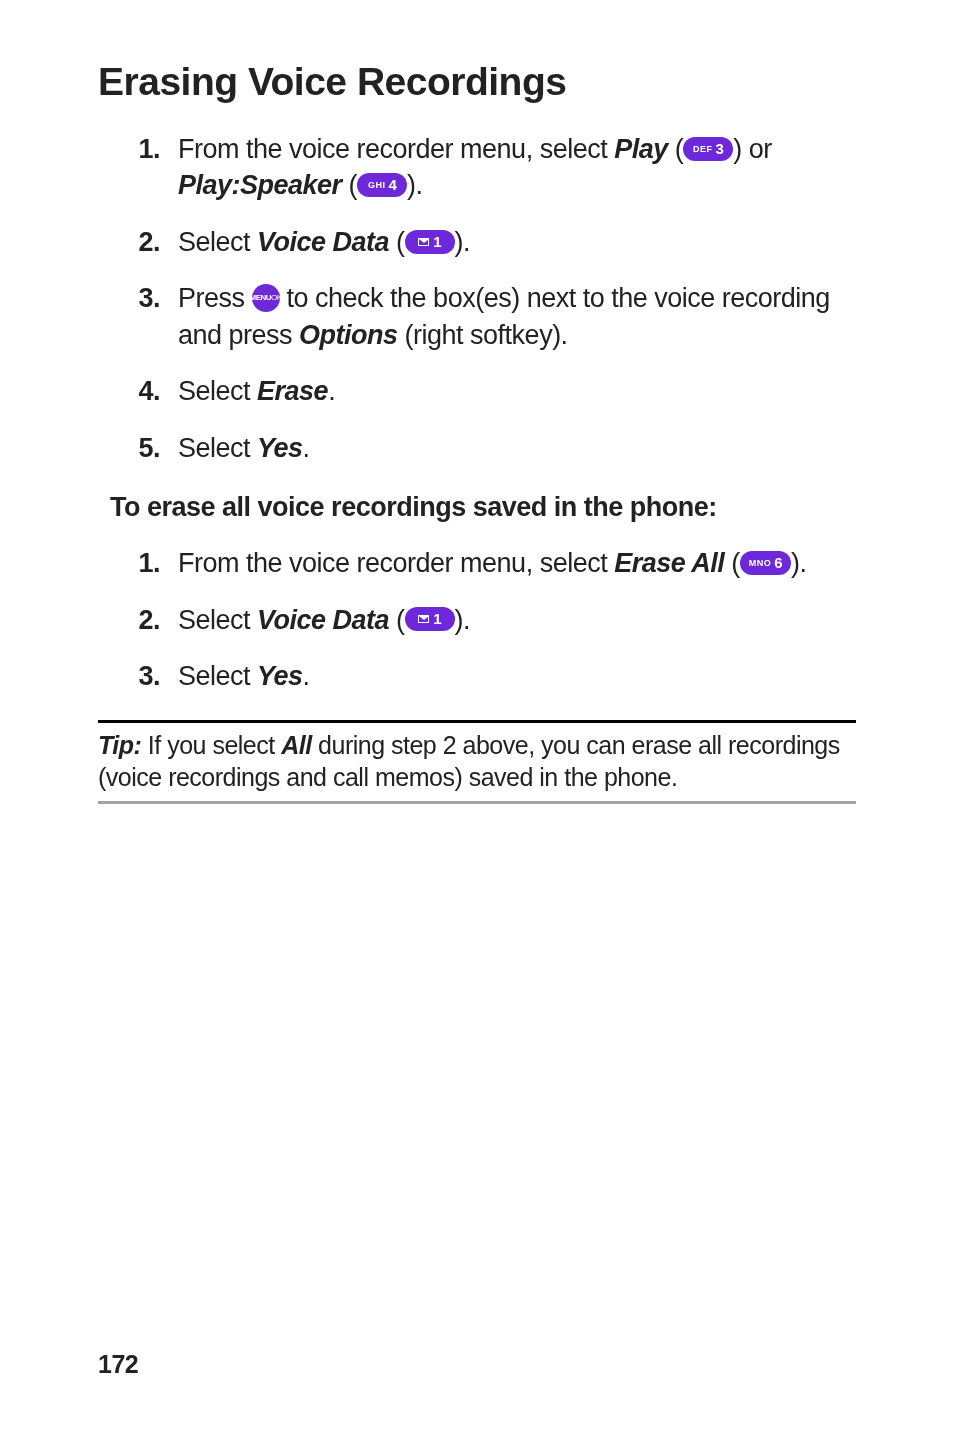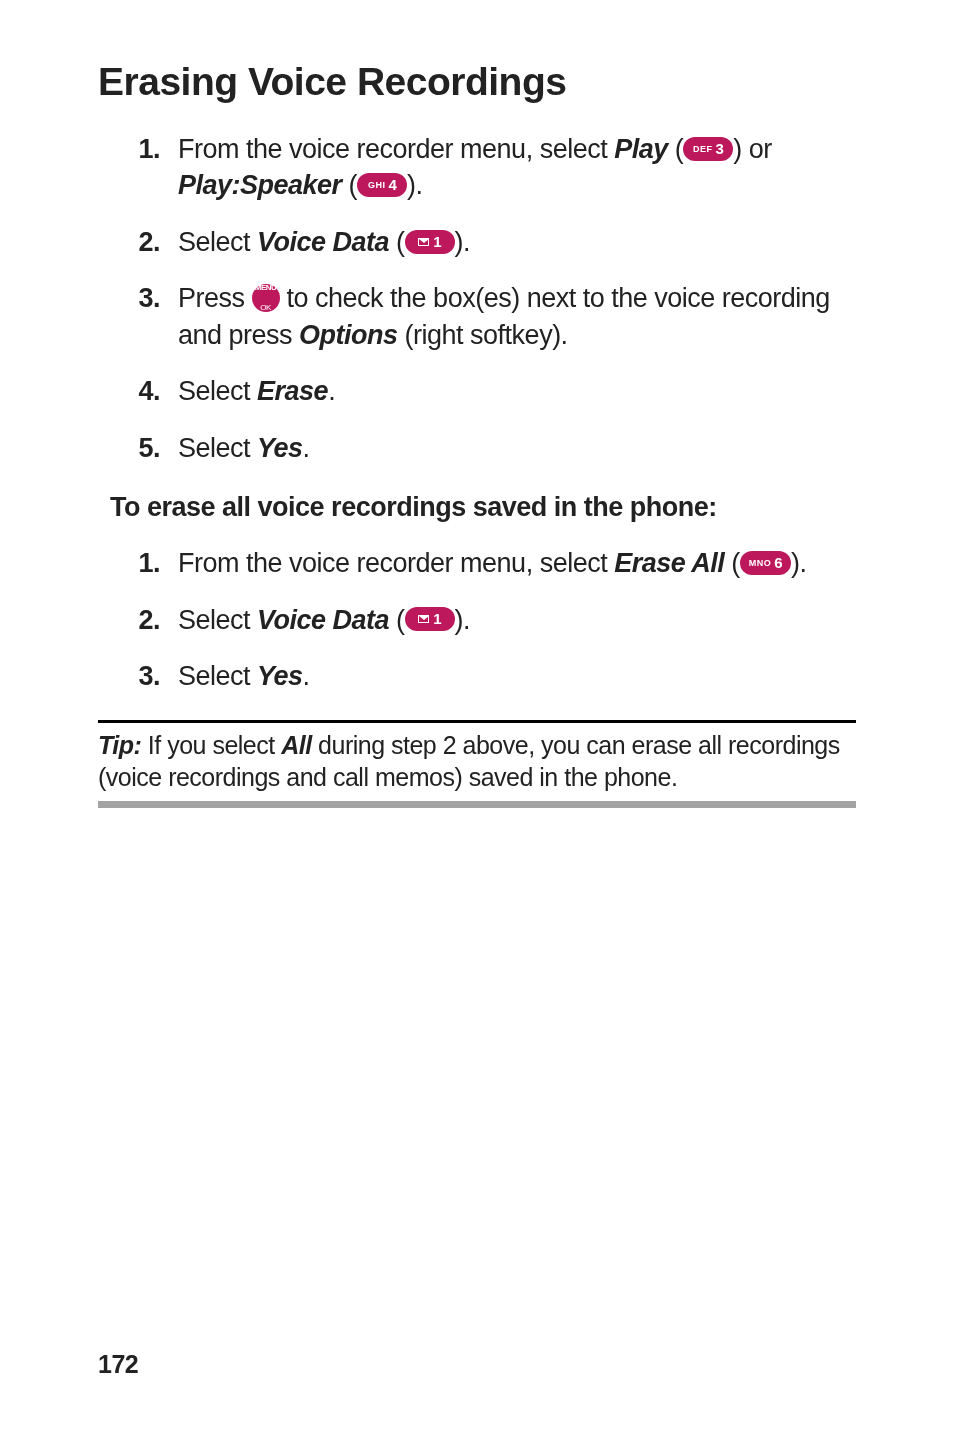--- a/index.html
+++ b/index.html
@@ -46,42 +46,40 @@
     padding-right: 18px;
     margin-left: 30px;
   }
   .li-body { flex: 1; }
   .b { font-weight: 700; font-style: italic; }
   .key {
     display: inline-flex;
     align-items: center;
     justify-content: center;
     vertical-align: middle;
-    background: #be185d;
+    background: #6d28d9;
     color: #fff;
     border-radius: 14px;
     height: 24px;
     min-width: 50px;
     font-size: 13px;
     font-weight: 700;
     padding: 0 9px;
     position: relative;
     top: -2px;
   }
   .key .tiny { font-size: 9px; letter-spacing: 0.5px; margin-right: 3px; }
   .key .big { font-size: 15px; font-weight: 700; }
   .key.round {
     min-width: 28px;
     width: 28px;
     height: 28px;
     border-radius: 50%;
-    flex-direction: column;
     line-height: 1;
     padding: 0;
-    justify-content: space-between;
   }
   .key.round .l1 { font-size: 8px; font-weight: 700; }
   .key.round .l2 { font-size: 8px; font-weight: 400; }
   .mail-ic {
     display: inline-block;
     width: 11px;
     height: 8px;
     border: 1px solid #fff;
     position: relative;
     margin-right: 4px;
@@ -89,21 +87,21 @@
   .mail-ic::before {
     content: "";
     position: absolute;
     top: 0; left: 0;
     border-left: 5.5px solid transparent;
     border-right: 5.5px solid transparent;
     border-top: 4px solid #fff;
   }
   .tip-box {
     border-top: 3px solid #000;
-    border-bottom: 7px solid #a3a3a3;
+    border-bottom: 3px solid #a3a3a3;
     padding: 6px 0 8px 0;
     font-size: 25px;
     line-height: 1.28;
     letter-spacing: -0.5px;
     margin-top: 12px;
   }
   .footer {
     position: absolute;
     bottom: 52px;
     left: 98px;

